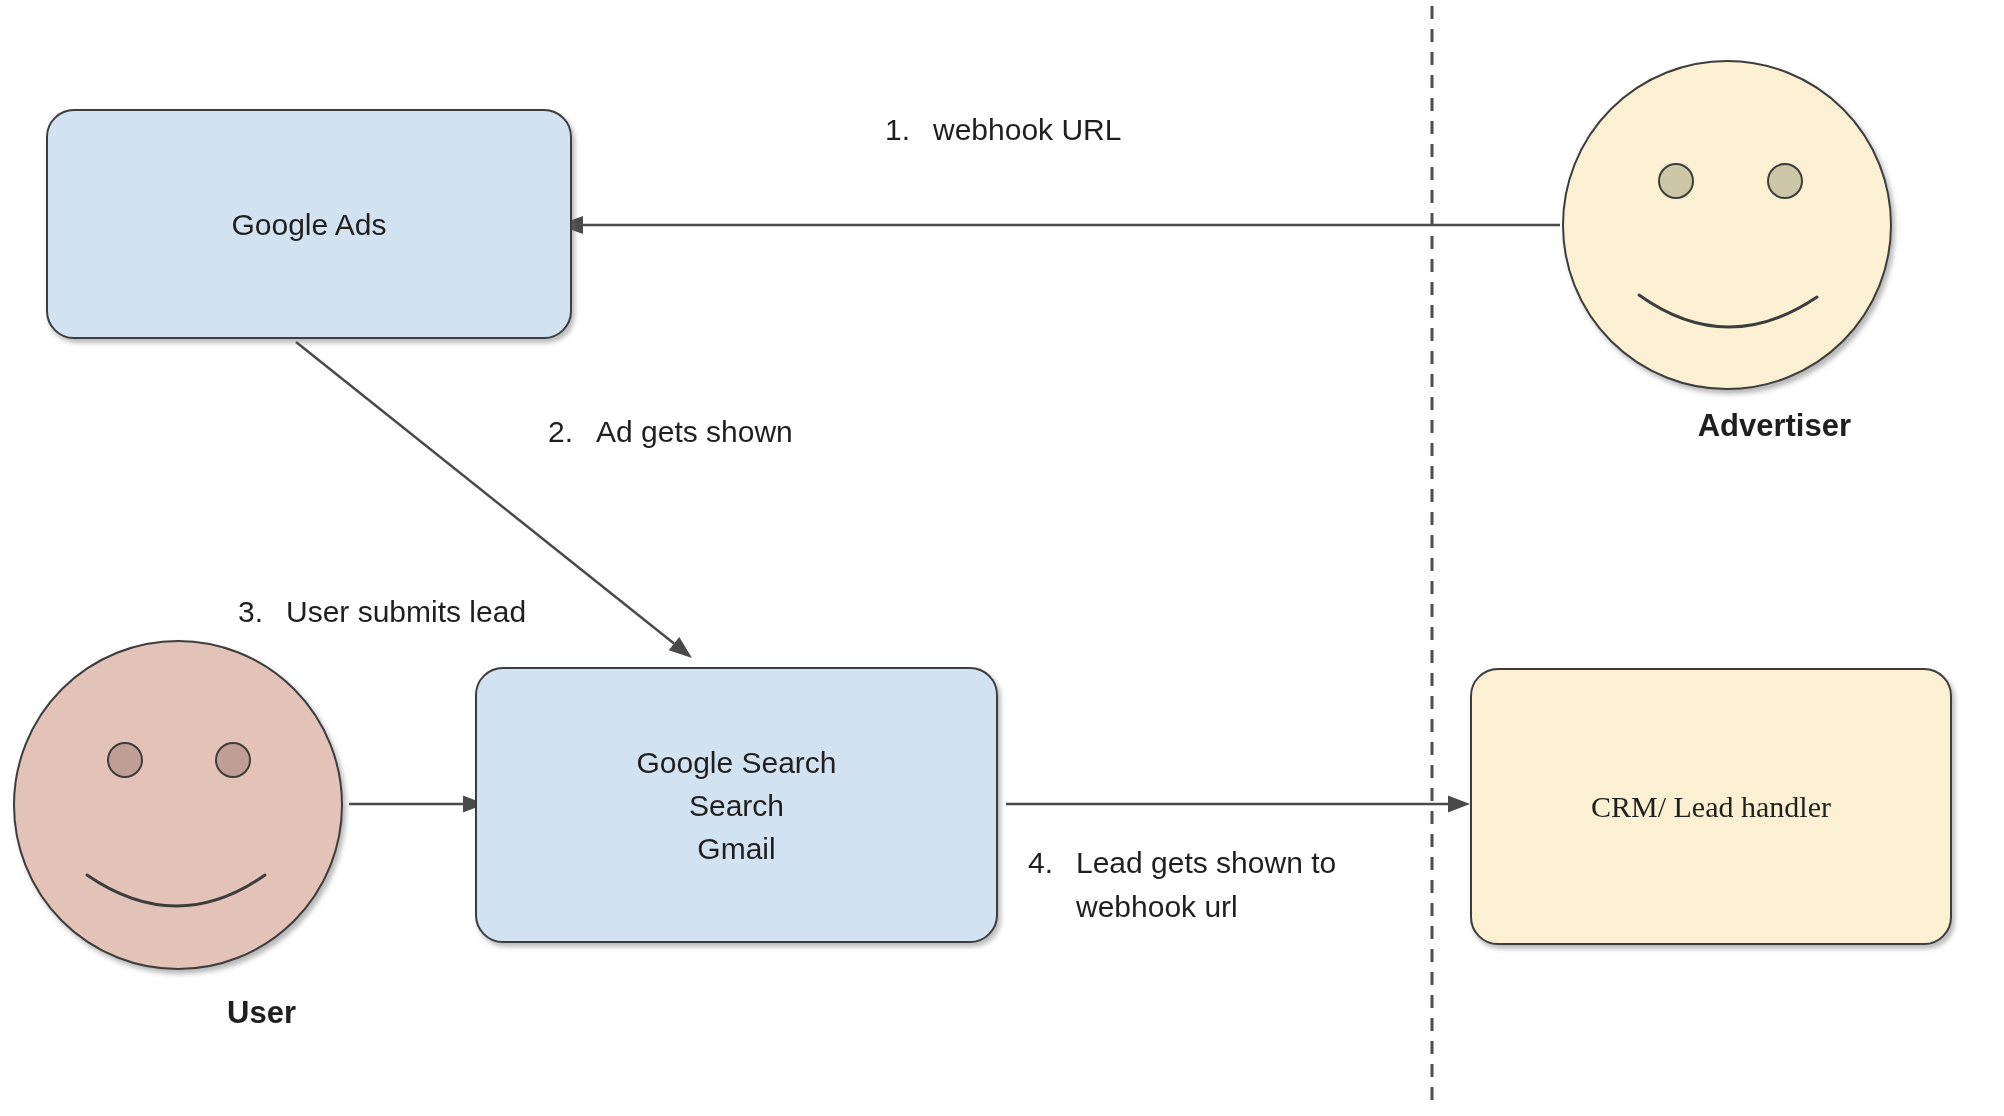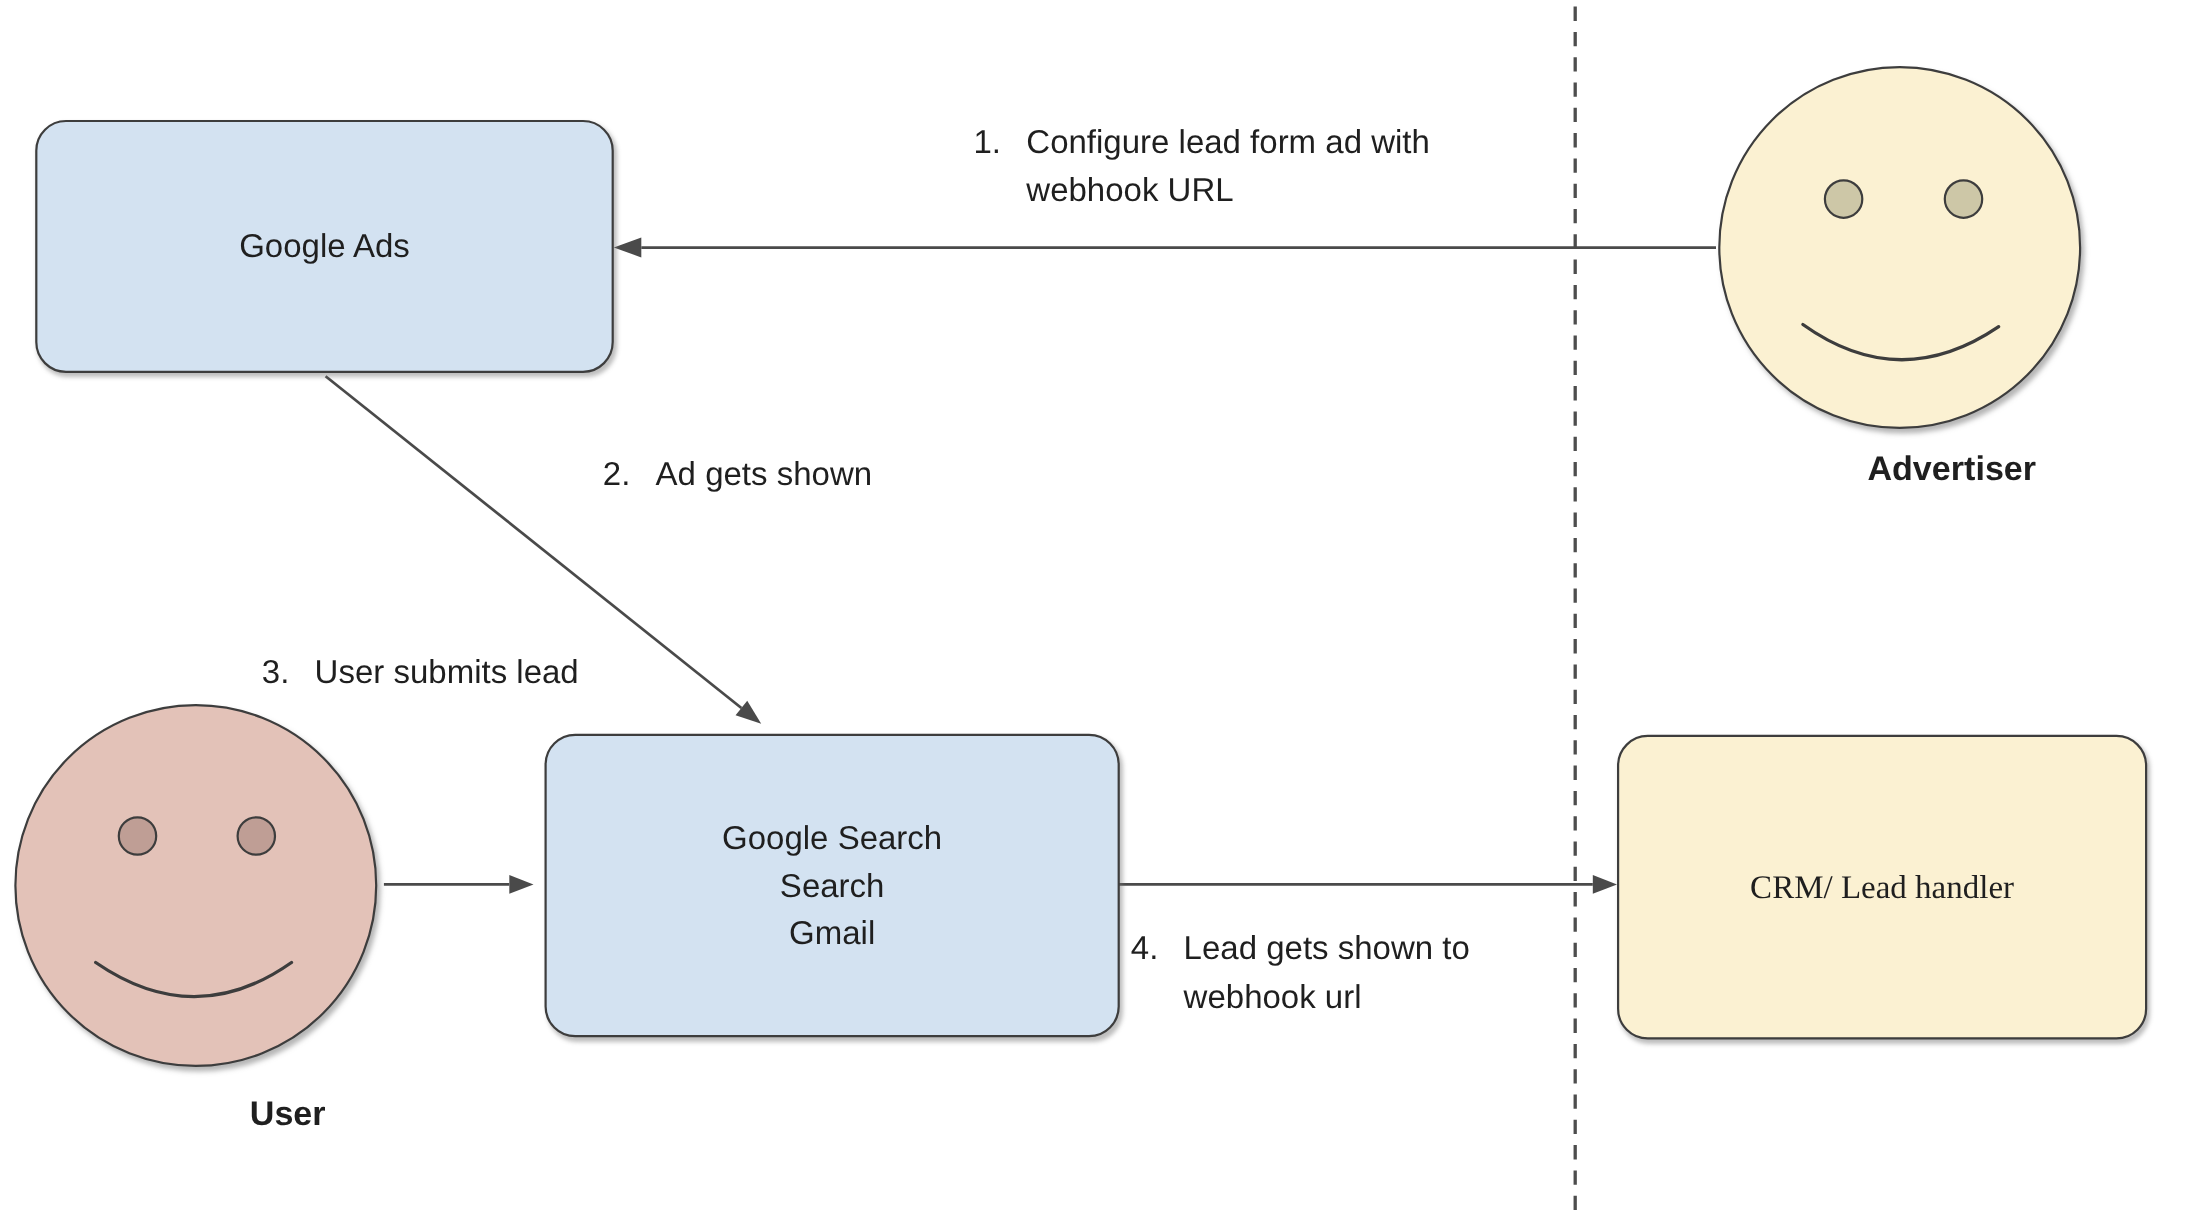--- a/index.html
+++ b/index.html
@@ -29,25 +29,25 @@
     border-radius: 28px;
     box-shadow: 2.5px 3.5px 4px rgba(110,110,110,0.45);
     display: flex;
     flex-direction: column;
     align-items: center;
     justify-content: center;
     font-size: 30px;
     line-height: 43px;
     text-align: center;
   }
-  .box-blue  { background: #d3e2f1; }
+  .box-blue  { background: #d3e2f1; margin-left: 14px; }
   .box-yellow{ background: #fbf1d2; font-family: Liberation Serif, serif; }
 
   #google-ads-box { left: 32px;  top: 109px; width: 522px; height: 226px; }
-  #platforms-box  { left: 495px; top: 667px; width: 519px; height: 272px; }
+  #platforms-box  { left: 461px; top: 667px; width: 519px; height: 272px; }
   #crm-box        { left: 1470px; top: 668px; width: 478px; height: 273px; }
 
   .face {
     position: absolute;
     z-index: 2;
     width: 326px; height: 326px;
     border: 2px solid #3d3d3d;
     border-radius: 50%;
     box-shadow: 3px 4px 5px rgba(110,110,110,0.5);
   }
@@ -160,21 +160,20 @@
     <div class="eye eye-mauve eye-left"></div>
     <div class="eye eye-mauve eye-right"></div>
     <svg class="mouth-svg" viewBox="0 0 326 326" xmlns="http://www.w3.org/2000/svg">
       <path d="M 72 233 Q 162 295 250 233" fill="none" stroke="#3d3d3d" stroke-width="3" stroke-linecap="round"></path>
     </svg>
   </div>
 
   <div class="annotation" id="annotation-1">
     <span class="num">1.</span>
     <span class="lines">
-      <div>Configure lead form ad with</div>
       <div>webhook URL</div>
     </span>
   </div>
 
   <div class="annotation" id="annotation-2">
     <span class="num">2.</span>
     <span class="lines">
       <div>Ad gets shown</div>
     </span>
   </div>

